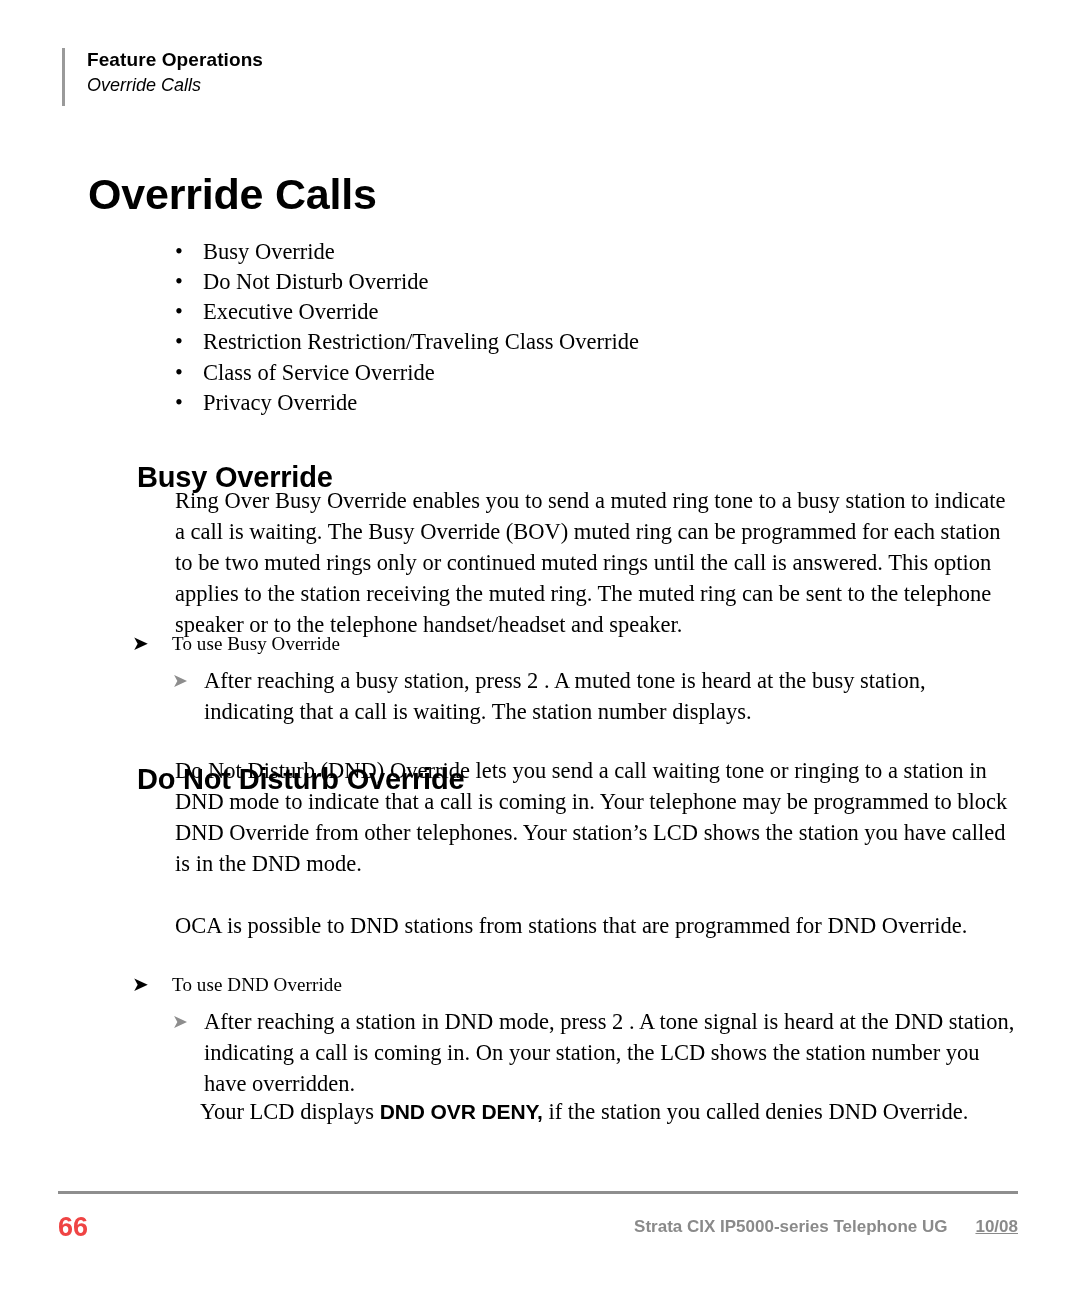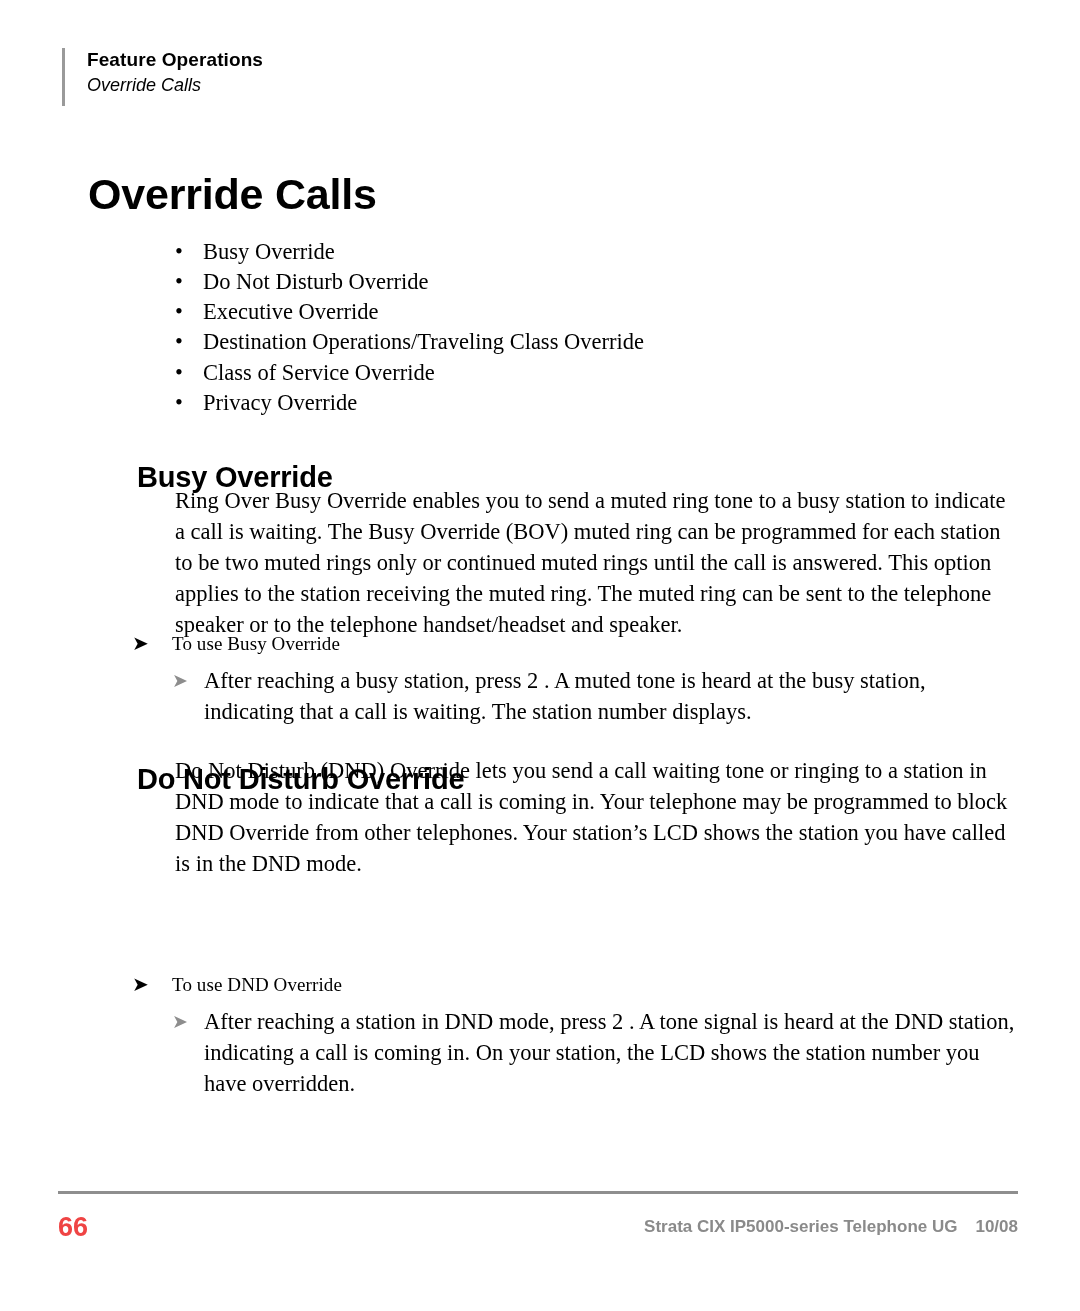--- a/index.html
+++ b/index.html
@@ -170,21 +170,21 @@
     position: absolute;
     top: 1216px;
     right: 62px;
     font-family: "Liberation Sans", "DejaVu Sans", sans-serif;
     font-weight: bold;
     font-size: 17px;
     line-height: 22px;
     color: #8a8a8a;
     white-space: nowrap;
   }
-  .footer-pub .pub-date { margin-left: 18px; }
+  .footer-pub .pub-date { margin-left: 28px; text-decoration: underline; }
 </style>
 </head>
 <body>
 
 <div class="page">
 
   <div class="runhead">
     <div class="runhead-title">Feature Operations</div>
     <div class="runhead-sub">Override Calls</div>
   </div>
@@ -199,21 +199,21 @@
   <div class="bullet-row" style="top:267px;">
     <span class="bullet-mark">•</span>
     <span class="bullet-text">Do Not Disturb Override</span>
   </div>
   <div class="bullet-row" style="top:297px;">
     <span class="bullet-mark">•</span>
     <span class="bullet-text">Executive Override</span>
   </div>
   <div class="bullet-row" style="top:327px;">
     <span class="bullet-mark">•</span>
-    <span class="bullet-text">Destination Operations/Traveling Class Override</span>
+    <span class="bullet-text">Restriction Restriction/Traveling Class Override</span>
   </div>
   <div class="bullet-row" style="top:358px;">
     <span class="bullet-mark">•</span>
     <span class="bullet-text">Class of Service Override</span>
   </div>
   <div class="bullet-row" style="top:388px;">
     <span class="bullet-mark">•</span>
     <span class="bullet-text">Privacy Override</span>
   </div>
 
@@ -228,31 +228,35 @@
 
   <div class="proc-step" style="top:665px;">
     <span class="arrow">➤</span>
     <span class="step-text">After reaching a busy station, press 2 . A muted tone is heard at the busy station, indicating that a call is waiting. The station number displays.</span>
   </div>
 
   <h2 class="section-head" style="top:738px;">Do Not Disturb Override</h2>
 
   <div class="para" style="top:755px;">Do Not Disturb (DND) Override lets you send a call waiting tone or ringing to a station in DND mode to indicate that a call is coming in. Your telephone may be programmed to block DND Override from other telephones. Your station’s LCD shows the station you have called is in the DND mode.</div>
 
+  <div class="para" style="top:910px;">OCA is possible to DND stations from stations that are programmed for DND Override.</div>
 
   <div class="proc-head" style="top:970px;">
     <span class="arrow">➤</span>
     <span class="proc-head-text">To use DND Override</span>
   </div>
 
   <div class="proc-step" style="top:1006px;">
     <span class="arrow">➤</span>
     <span class="step-text">After reaching a station in DND mode, press 2 . A tone signal is heard at the DND station, indicating a call is coming in. On your station, the LCD shows the station number you have overridden.</span>
   </div>
 
+  <div class="para" style="top:1096px; left:200px; width:820px;">
+    <span>Your LCD displays </span><span class="sans-bold">DND OVR DENY,</span><span> if the station you called denies DND Override.</span>
+  </div>
 
   <div class="footer-rule"></div>
   <div class="folio">66</div>
   <div class="footer-pub">
     <span>Strata CIX IP5000-series Telephone UG</span><span class="pub-date">10/08</span>
   </div>
 
 </div>
 
 </body></html>

